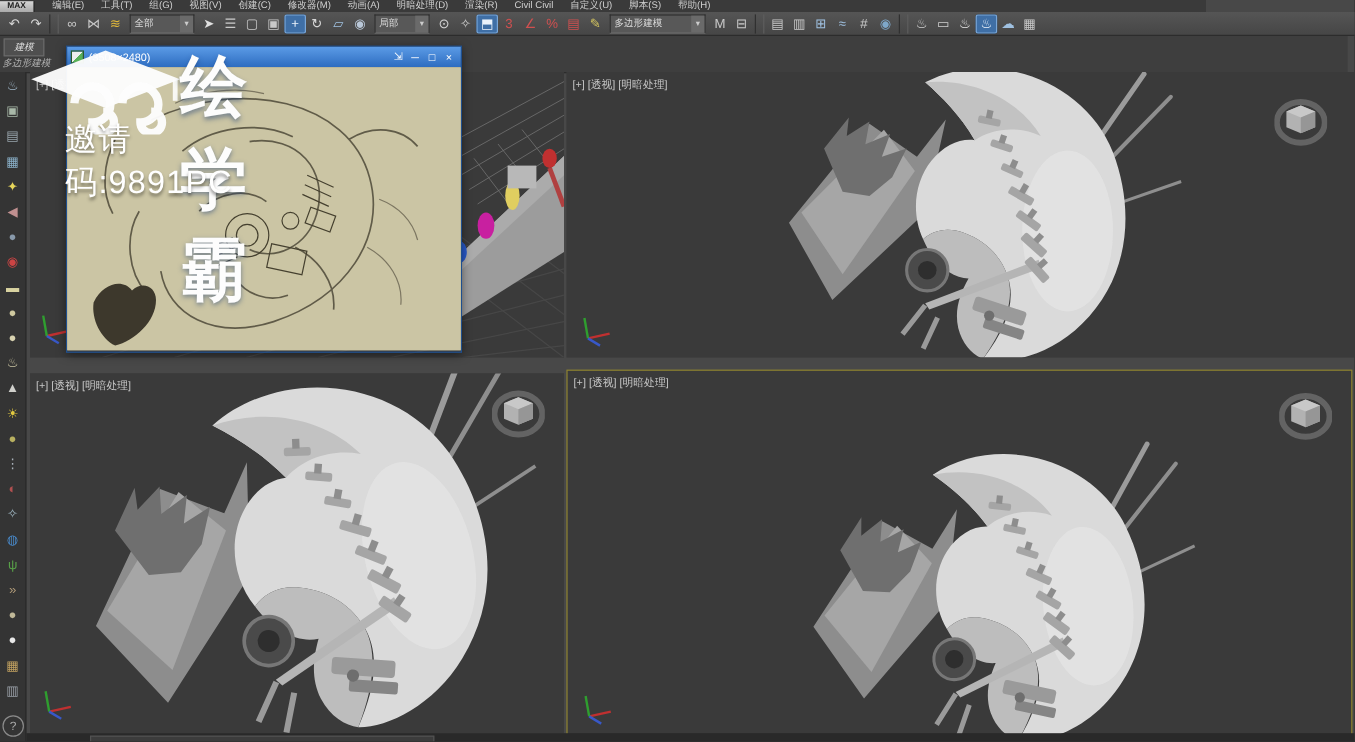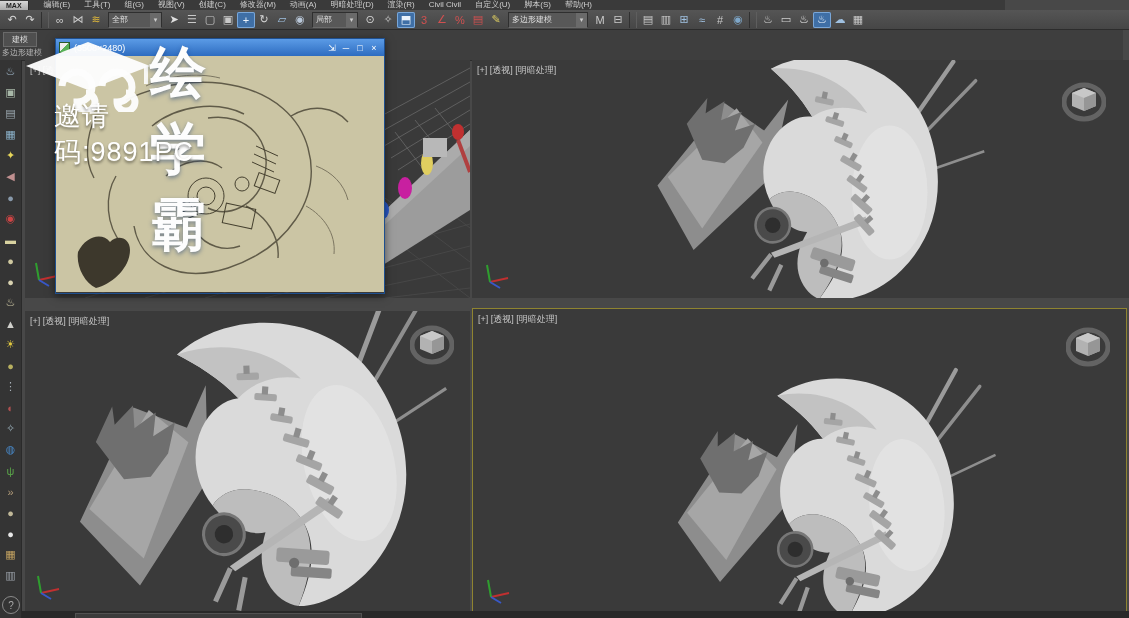--- a/index.html
+++ b/index.html
@@ -17,21 +17,21 @@
   .tbtn{width:18px;height:16px;display:flex;align-items:center;justify-content:center;font-size:11px;
         border-radius:2px;flex:none;}
   .tbtn.active{background:#3f6fa6;box-shadow:inset 0 0 0 1px #7aa7d8;}
   .tsep{width:6px;height:16px;border-left:1px solid #303030;border-right:1px solid #5e5e5e;margin:0 2px;flex:none;}
   .tdd{height:14px;background:#585858;border:1px solid #2f2f2f;border-bottom-color:#6a6a6a;
        display:flex;align-items:center;font-size:8px;color:#ddd;margin:16px 3px;flex:none;}
   .tdd span{flex:1;padding:0 3px;white-space:nowrap;overflow:hidden;}
   .tdd i{font-style:normal;width:11px;height:100%;background:#6a6a6a;display:flex;align-items:center;
          justify-content:center;font-size:7px;color:#ccc;}
   
-  #ribbon{position:absolute;left:0;top:30px;width:1123px;height:30px;background:#3e3e3e;border-bottom:1px solid #2c2c2c;}
+  #ribbon{position:absolute;left:0;top:30px;width:1123px;height:30px;background:#3e3e3e;border-bottom:1px solid #2c2c2c;font-style:italic;}
   #ribbon-tab{position:absolute;left:3px;top:2px;background:#4f4f4f;border:1px solid #6a6a6a;font-size:8px;
               color:#ddd;padding:1px 8px;}
   #ribbon-panel{position:absolute;left:2px;top:17px;font-size:8px;color:#b0b0b0;}
   
   #leftbar{position:absolute;left:0;top:60px;width:22px;height:558px;background:#343434;border-right:1px solid #2a2a2a;
            display:flex;flex-direction:column;align-items:center;padding-top:3px;box-sizing:border-box;}
   .lbtn{width:18px;height:17px;display:flex;align-items:center;justify-content:center;font-size:11px;flex:none;
         margin-bottom:4px;}
   
   .vp{position:absolute;background:#3a3a3a;overflow:hidden;}

